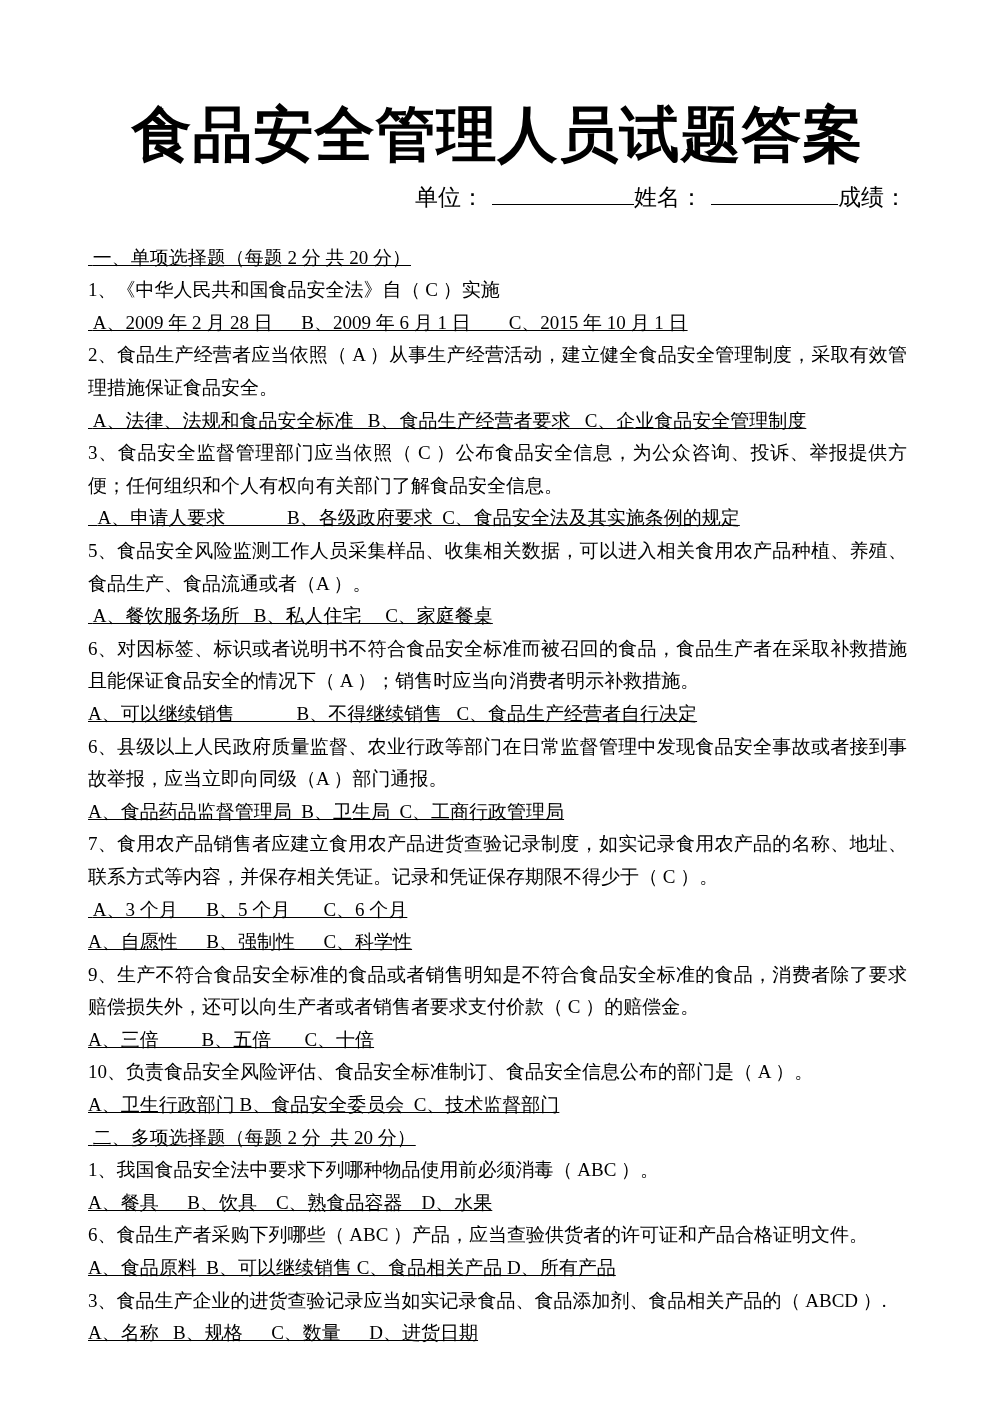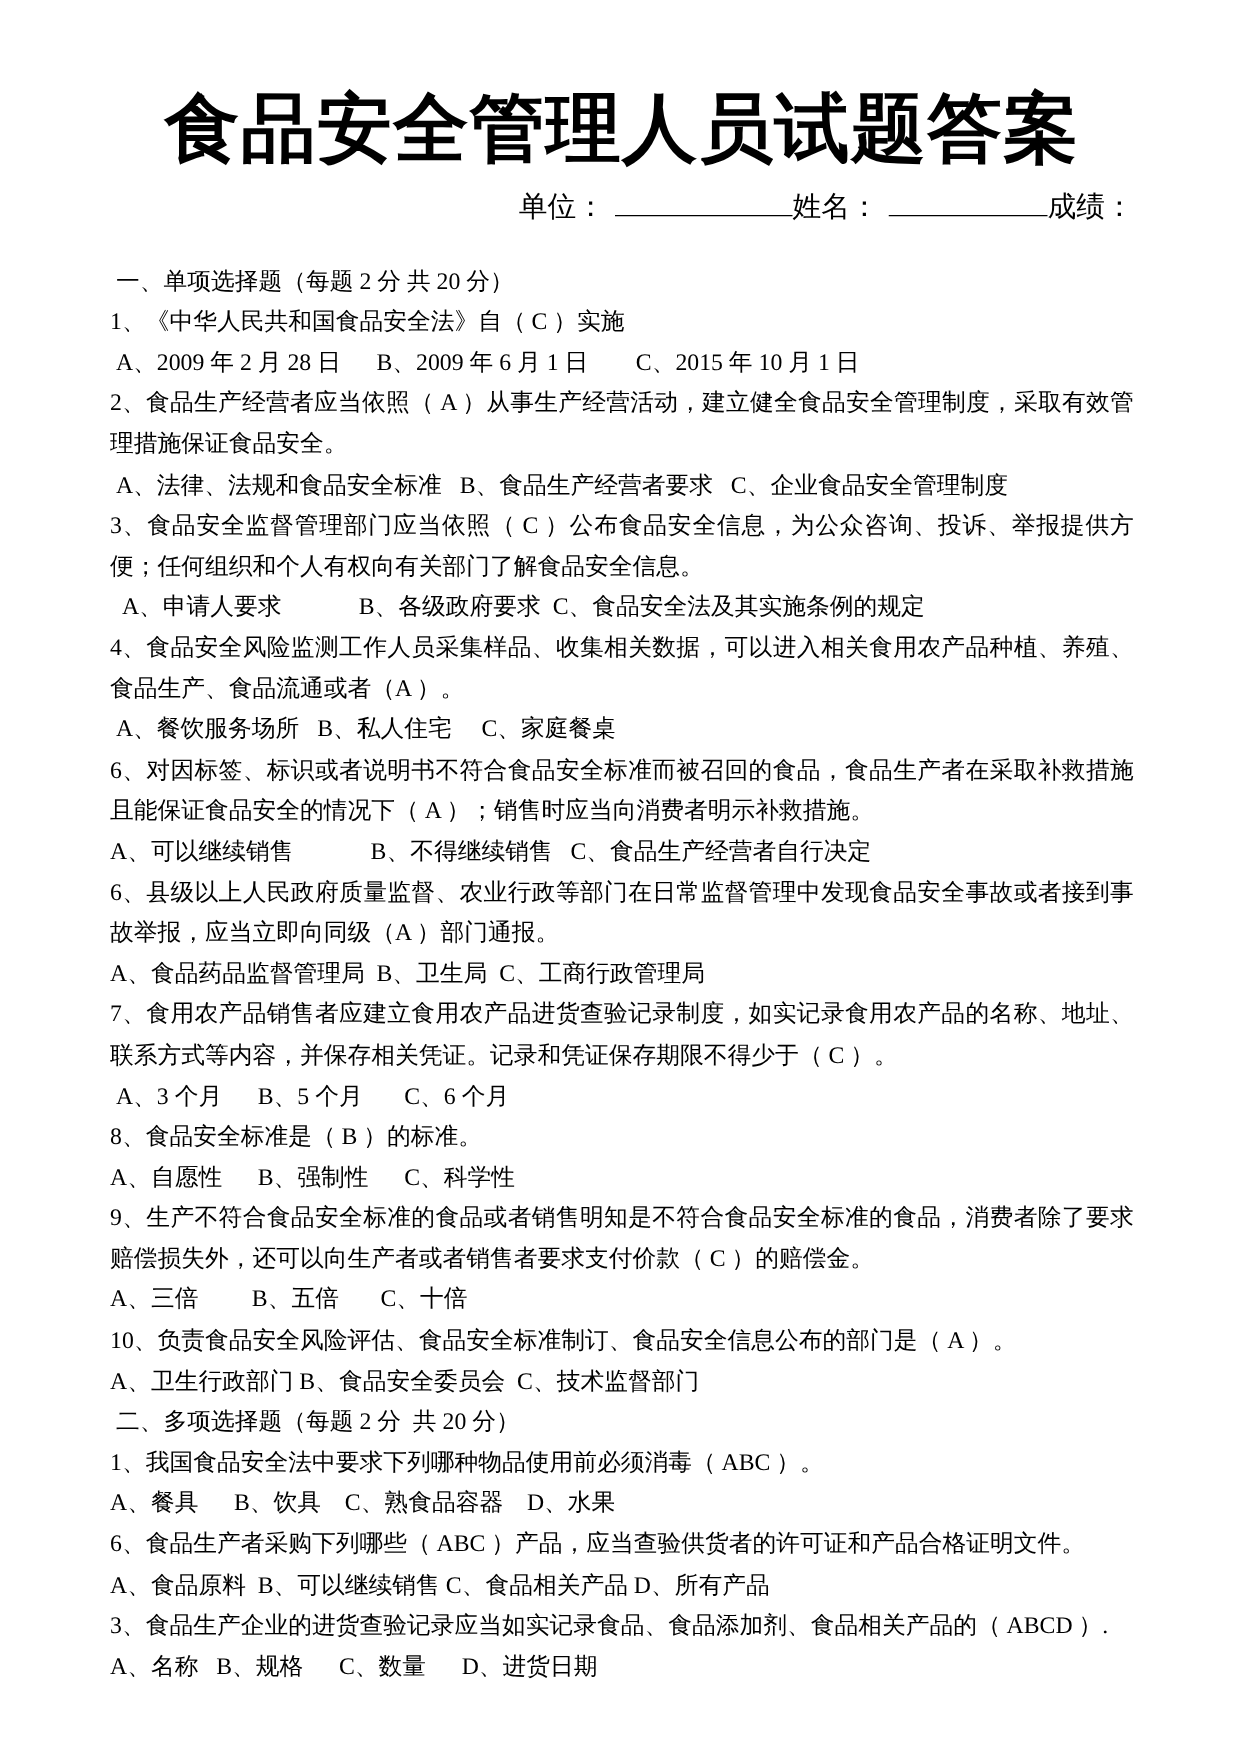--- a/index.html
+++ b/index.html
@@ -11,21 +11,21 @@
     width: 993px;
     height: 1404px;
     overflow: hidden;
     color: #000000;
     font-family: "Liberation Serif", "DejaVu Serif", serif;
   }
   .page {
     box-sizing: border-box;
     width: 993px;
     height: 1404px;
-    padding: 64px 86px 0 88px;
+    padding: 96px 86px 0 88px;
     background: #ffffff;
   }
   .title {
     margin: 0;
     font-size: 60px;
     font-weight: bold;
     line-height: 1.3;
     text-align: center;
     letter-spacing: 1px;
     white-space: nowrap;
@@ -47,20 +47,21 @@
   .blank-unit { width: 142px; margin-left: 8px; }
   .blank-name { width: 127px; margin-left: 8px; }
   .content {
     font-size: 19px;
     line-height: 32.6px;
   }
   .section-heading,
   .options {
     white-space: pre-wrap;
     margin: 0;
+    text-decoration: underline;
   }
   .question {
     margin: 0;
     text-align: justify;
   }
 </style>
 </head>
 <body>
 
 <div class="page">
@@ -72,29 +73,28 @@
   </div>
 
   <div class="content" id="content">
       <div class="section-heading"> 一、单项选择题（每题 2 分 共 20 分）</div>
       <div class="question">1、《中华人民共和国食品安全法》自（ C ）实施</div>
       <div class="options"> A、2009 年 2 月 28 日      B、2009 年 6 月 1 日        C、2015 年 10 月 1 日</div>
       <div class="question">2、食品生产经营者应当依照（ A ）从事生产经营活动，建立健全食品安全管理制度，采取有效管理措施保证食品安全。</div>
       <div class="options"> A、法律、法规和食品安全标准   B、食品生产经营者要求   C、企业食品安全管理制度</div>
       <div class="question">3、食品安全监督管理部门应当依照（ C ）公布食品安全信息，为公众咨询、投诉、举报提供方便；任何组织和个人有权向有关部门了解食品安全信息。</div>
       <div class="options">  A、申请人要求             B、各级政府要求  C、食品安全法及其实施条例的规定</div>
-      <div class="question">4、食品安全风险监测工作人员采集样品、收集相关数据，可以进入相关食用农产品种植、养殖、食品生产、食品流通或者（A ）。</div>
+      <div class="question">5、食品安全风险监测工作人员采集样品、收集相关数据，可以进入相关食用农产品种植、养殖、食品生产、食品流通或者（A ）。</div>
       <div class="options"> A、餐饮服务场所   B、私人住宅     C、家庭餐桌</div>
       <div class="question">6、对因标签、标识或者说明书不符合食品安全标准而被召回的食品，食品生产者在采取补救措施且能保证食品安全的情况下（ A ）；销售时应当向消费者明示补救措施。</div>
       <div class="options">A、可以继续销售             B、不得继续销售   C、食品生产经营者自行决定</div>
       <div class="question"> 6、县级以上人民政府质量监督、农业行政等部门在日常监督管理中发现食品安全事故或者接到事故举报，应当立即向同级（A ）部门通报。</div>
       <div class="options">A、食品药品监督管理局  B、卫生局  C、工商行政管理局</div>
       <div class="question">7、食用农产品销售者应建立食用农产品进货查验记录制度，如实记录食用农产品的名称、地址、联系方式等内容，并保存相关凭证。记录和凭证保存期限不得少于（ C  ）。</div>
       <div class="options"> A、3 个月      B、5 个月       C、6 个月</div>
-      <div class="question">8、食品安全标准是（ B ）的标准。</div>
       <div class="options">A、自愿性      B、强制性      C、科学性</div>
       <div class="question">9、生产不符合食品安全标准的食品或者销售明知是不符合食品安全标准的食品，消费者除了要求赔偿损失外，还可以向生产者或者销售者要求支付价款（ C  ）的赔偿金。</div>
       <div class="options">A、三倍         B、五倍       C、十倍</div>
       <div class="question">10、负责食品安全风险评估、食品安全标准制订、食品安全信息公布的部门是（  A  ）。</div>
       <div class="options">A、卫生行政部门 B、食品安全委员会  C、技术监督部门</div>
       <div class="section-heading"> 二、多项选择题（每题 2 分  共 20 分）</div>
       <div class="question">1、我国食品安全法中要求下列哪种物品使用前必须消毒（ ABC ）。</div>
       <div class="options">A、餐具      B、饮具    C、熟食品容器    D、水果</div>
       <div class="question">6、食品生产者采购下列哪些（ ABC ）产品，应当查验供货者的许可证和产品合格证明文件。</div>
       <div class="options">A、食品原料  B、可以继续销售 C、食品相关产品 D、所有产品</div>

